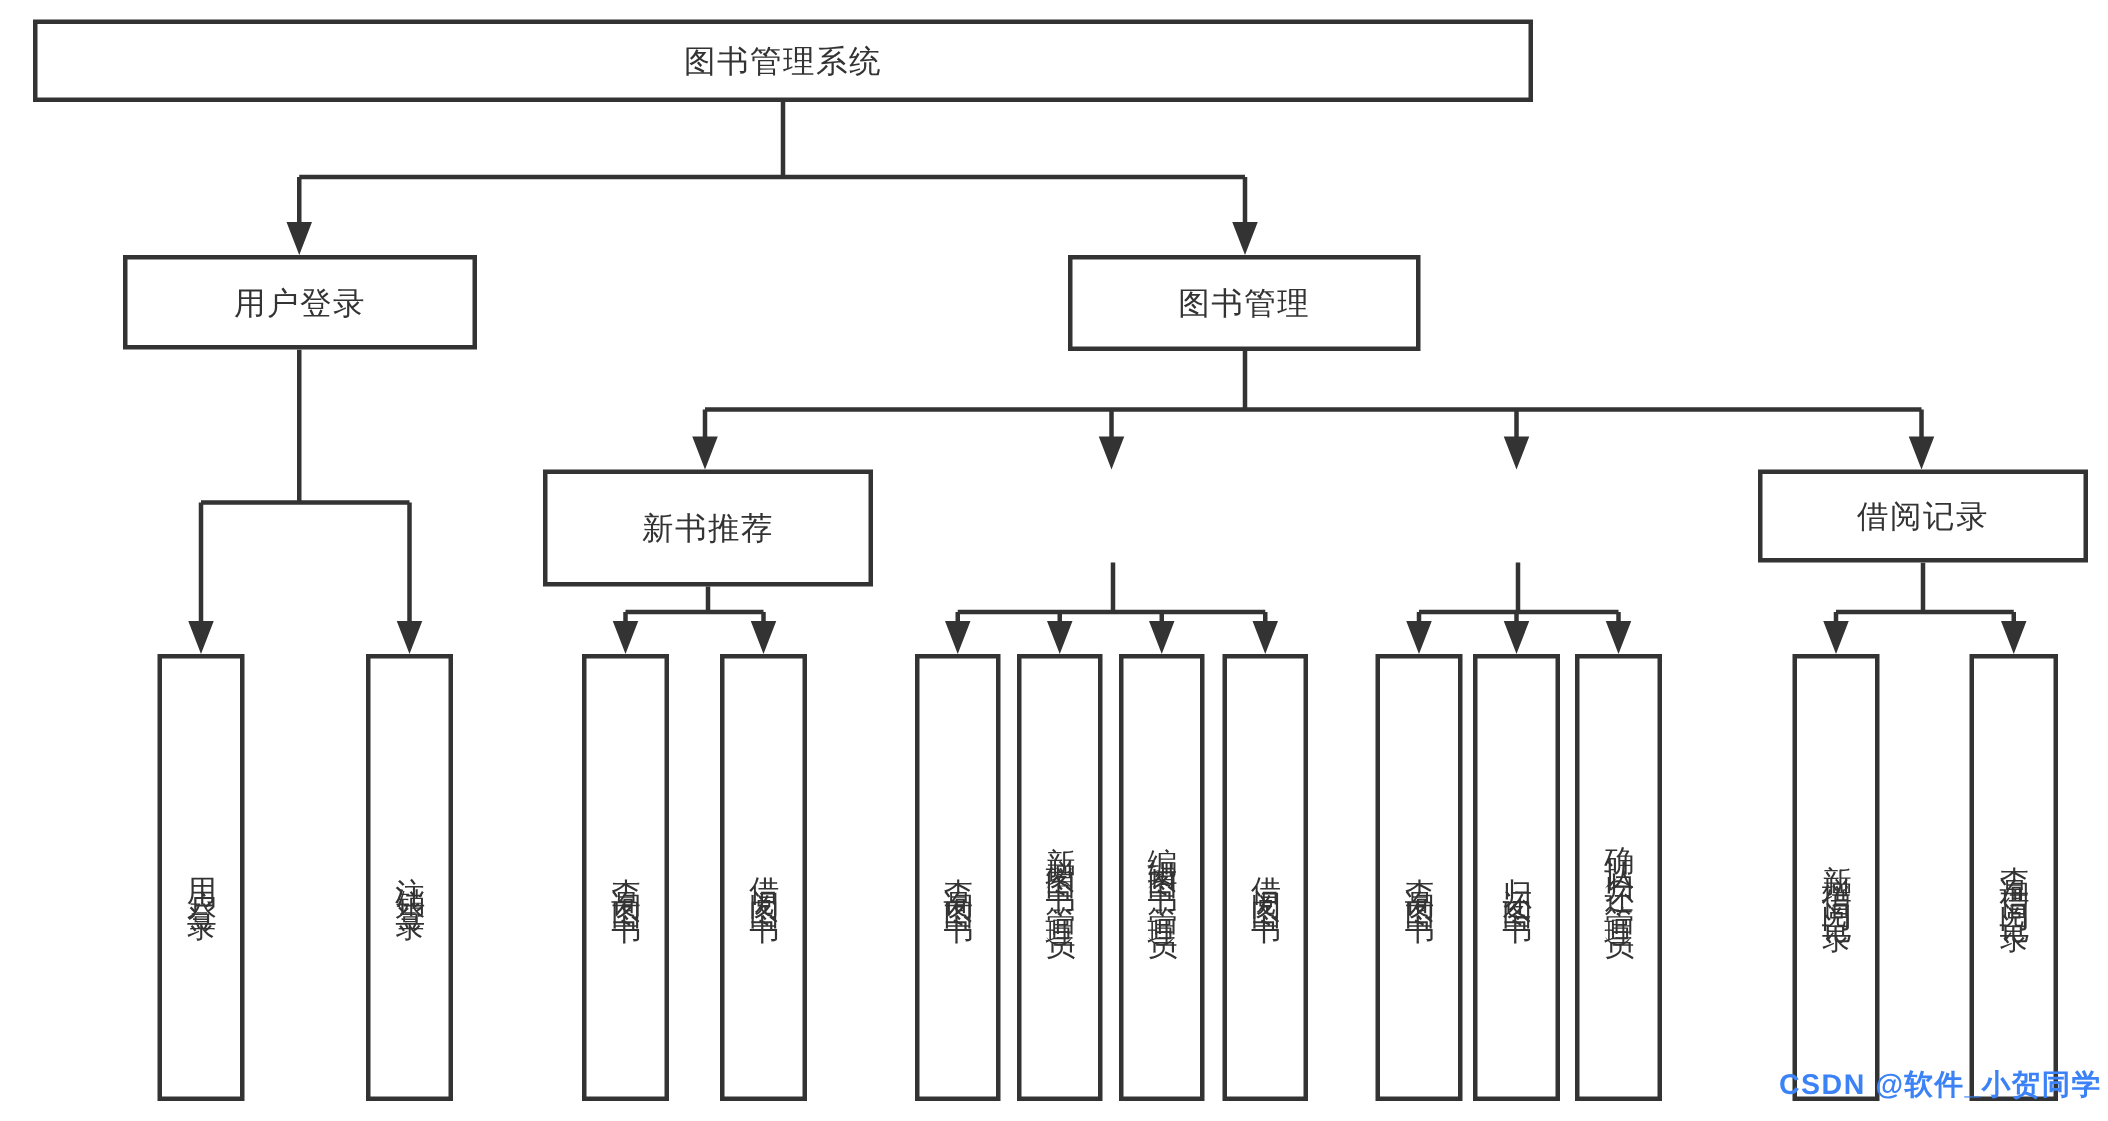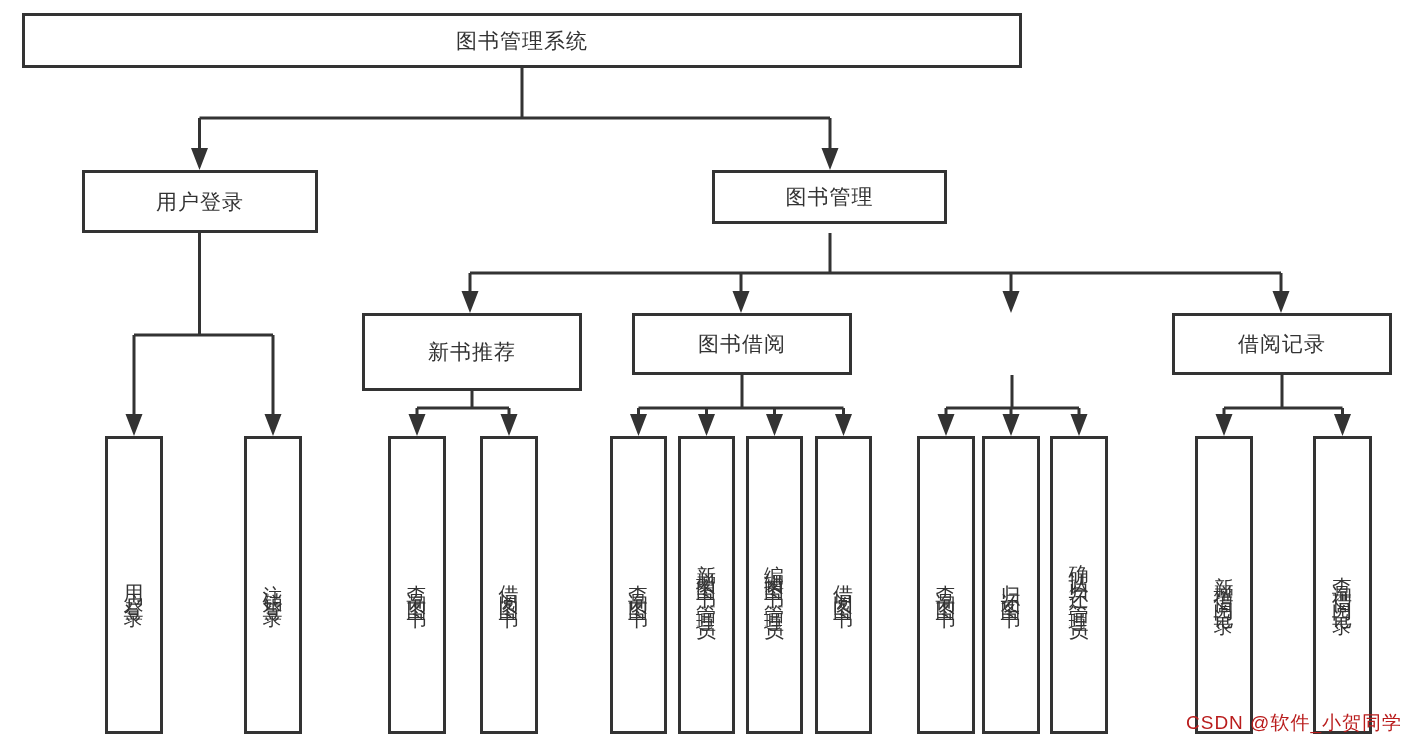--- a/index.html
+++ b/index.html
@@ -45,24 +45,25 @@
     text-orientation: upright;
     font-size: 20px;
     letter-spacing: 8px;
     line-height: 1;
   }
   .watermark {
     position: absolute;
     left: 1186px;
     top: 710px;
     z-index: 3;
-    color: #b91c1c;
+    color: #3b82f6;
     font-size: 19px;
     letter-spacing: 1px;
     white-space: nowrap;
+    font-weight: bold;
   }
 </style>
 </head>
 <body>
 
 <div class="stage">
 
   <svg class="wires" viewBox="0 0 1405 747" aria-hidden="true">
 
     <path class="edge" d="
@@ -118,24 +119,23 @@
       M937.5 414 L954.5 414 L946 436 Z
       M1002.5 414 L1019.5 414 L1011 436 Z
       M1070.5 414 L1087.5 414 L1079 436 Z
       M1215.5 414 L1232.5 414 L1224 436 Z
       M1334 414 L1351 414 L1342.5 436 Z"></path>
   </svg>
 
   <div class="box" style="left:22px; top:13px; width:1000px; height:55px;">图书管理系统</div>
 
   <div class="box" style="left:82px; top:170px; width:236px; height:63px;">用户登录</div>
-  <div class="box" style="left:712px; top:170px; width:235px; height:54px;">图书管理</div>
+  <div class="box" style="left:712px; top:170px; width:235px; height:64px;">图书管理</div>
 
   <div class="box" style="left:362px; top:313px; width:220px; height:78px;">新书推荐</div>
-  <div class="box" style="left:632px; top:313px; width:220px; height:62px;">图书借阅</div>
   <div class="box" style="left:1172px; top:313px; width:220px; height:62px;">借阅记录</div>
 
   <div class="box v" style="left:105px; top:436px; width:58px; height:298px;">用户登录</div>
   <div class="box v" style="left:244px; top:436px; width:58px; height:298px;">注销登录</div>
 
   <div class="box v" style="left:388px; top:436px; width:58px; height:298px;">查询图书</div>
   <div class="box v" style="left:480px; top:436px; width:58px; height:298px;">借阅图书</div>
 
   <div class="box v" style="left:610px; top:436px; width:57px; height:298px;">查询图书</div>
   <div class="box v" style="left:678px; top:436px; width:57px; height:298px;">新增图书（管理员）</div>

